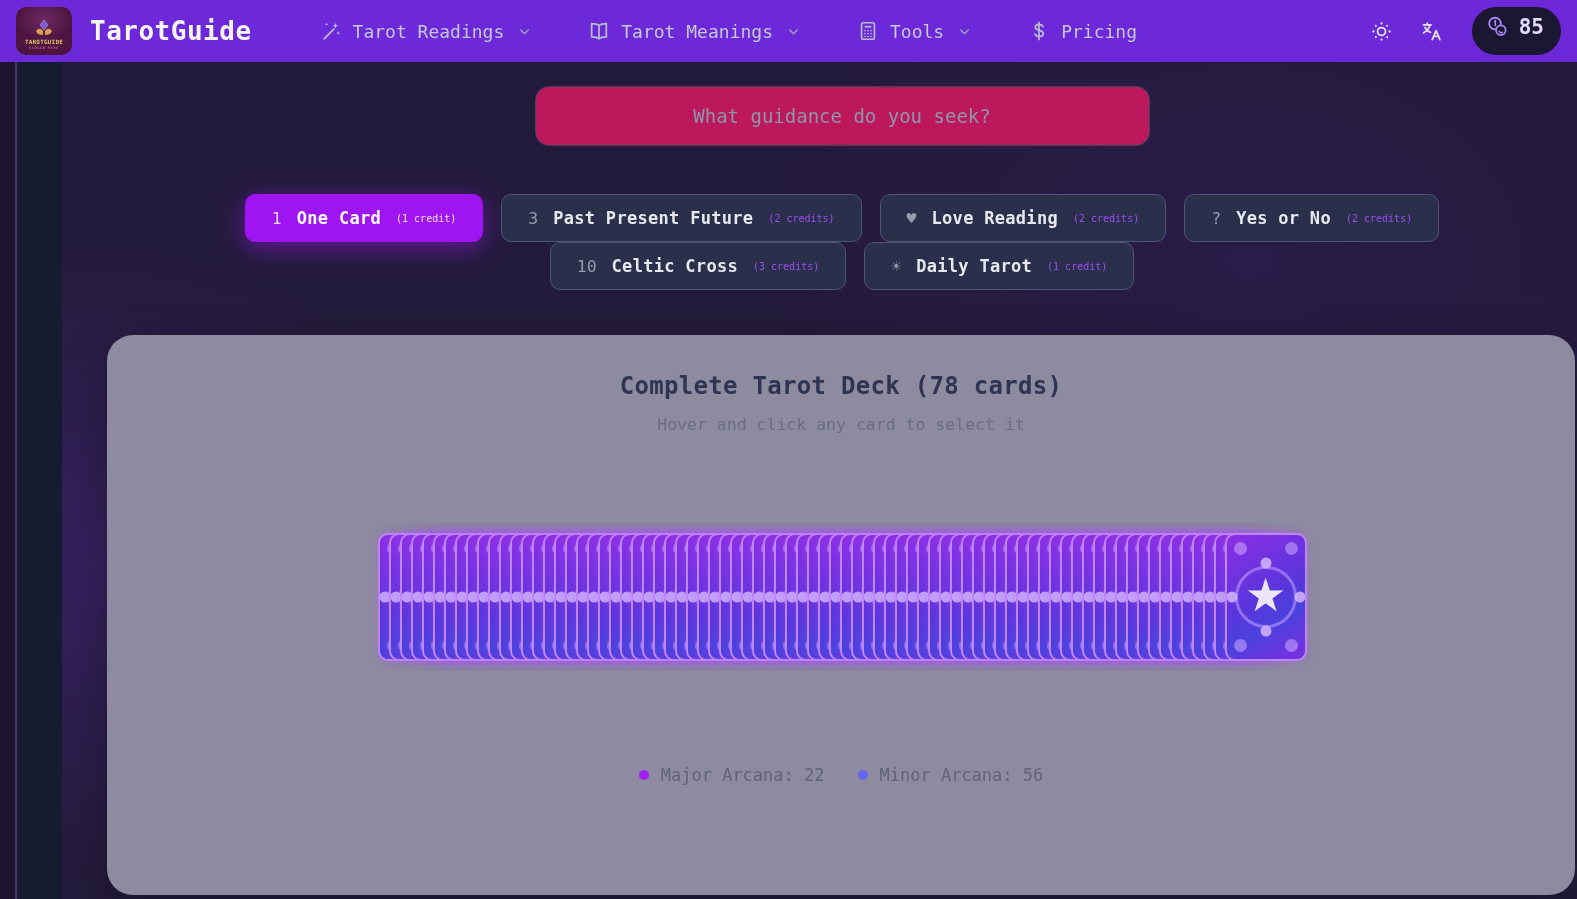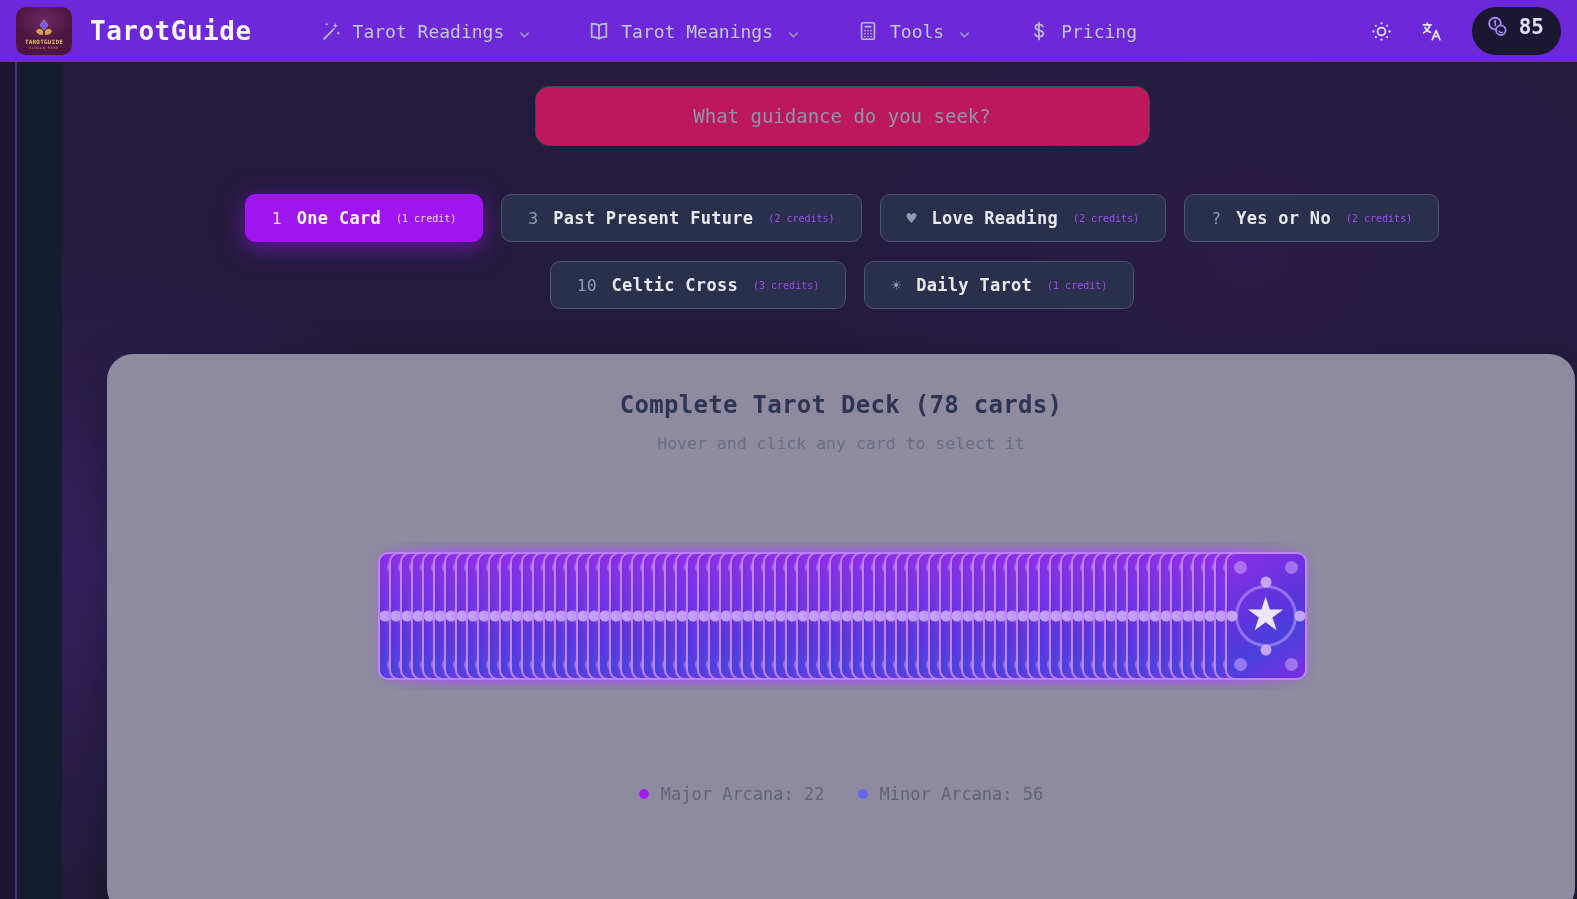--- a/index.html
+++ b/index.html
@@ -27,21 +27,21 @@
     background: radial-gradient(40px 30px at 50% 28%, #6d2a62, #4d1440 70%);
     display: flex; flex-direction: column; align-items: center; justify-content: flex-end;
     padding-bottom: 5px; flex: none; cursor: pointer;
   }
   .logo-art { width: 20px; height: 18px; margin-bottom: 1px; }
   .logo-title { font-size: 6px; font-weight: bold; color: #e8c468; letter-spacing: .2px; line-height: 1.3; }
   .logo-slogan { font-size: 3.5px; color: #e87ea8; letter-spacing: .6px; line-height: 1.2; }
   .brand-name { font-size: 26px; font-weight: bold; color: #f4f6fb; margin-left: 18px; letter-spacing: .5px; cursor: pointer; }
 
   .nav-items { display: flex; align-items: center; gap: 56px; margin-left: 68px; }
-  .nav-item { display: flex; align-items: flex-end; gap: 11px; color: #c3c9d8; font-size: 18px; cursor: pointer; white-space: nowrap; }
+  .nav-item { display: flex; align-items: center; gap: 11px; color: #c3c9d8; font-size: 18px; cursor: pointer; white-space: nowrap; }
   .nav-item .nav-icon { display: flex; color: #b7bece; }
   .nav-item .chev { display: flex; color: #9aa2b5; margin-left: 2px; }
 
   .nav-right { margin-left: auto; display: flex; align-items: center; gap: 27px; }
   .icon-btn { display: flex; align-items: center; justify-content: center; color: #dfe3ee; cursor: pointer; }
   .credits-badge {
     display: flex; align-items: center; gap: 9px;
     border: 2px solid #6d28d9; background: #1b1733;
     border-radius: 999px; padding: 7px 17px 16px 13px;
     color: #a78bfa; cursor: pointer;
@@ -61,21 +61,21 @@
   .search-input {
     width: 615px; height: 60px; border-radius: 14px;
     background: #be185d; border: 1px solid #3c465f;
     color: #dfe3ee; font-family: inherit; font-size: 19px; text-align: center;
     outline: none;
   }
   .search-input::placeholder { color: #8e96a9; }
 
   .type-row { display: flex; justify-content: center; gap: 18px; }
   .type-row.r1 { margin-top: 48px; }
-  .type-row.r2 { margin-top: 19px; }
+  .type-row.r2 { }
   .type-btn {
     height: 48px; border-radius: 10px; border: 1px solid #4d5576;
     background: #2a2f4c; color: #e7e9ef;
     display: flex; align-items: center; gap: 15px; padding: 0 26px;
     font-family: inherit; font-size: 17px; cursor: pointer; white-space: nowrap;
   }
   .type-btn .pfx { color: #949cb0; font-size: 16.5px; }
   .type-btn .lbl { font-weight: bold; letter-spacing: .3px; }
   .type-btn .crd { color: #9b4df0; font-size: 10px; }
   .type-btn.selected {

